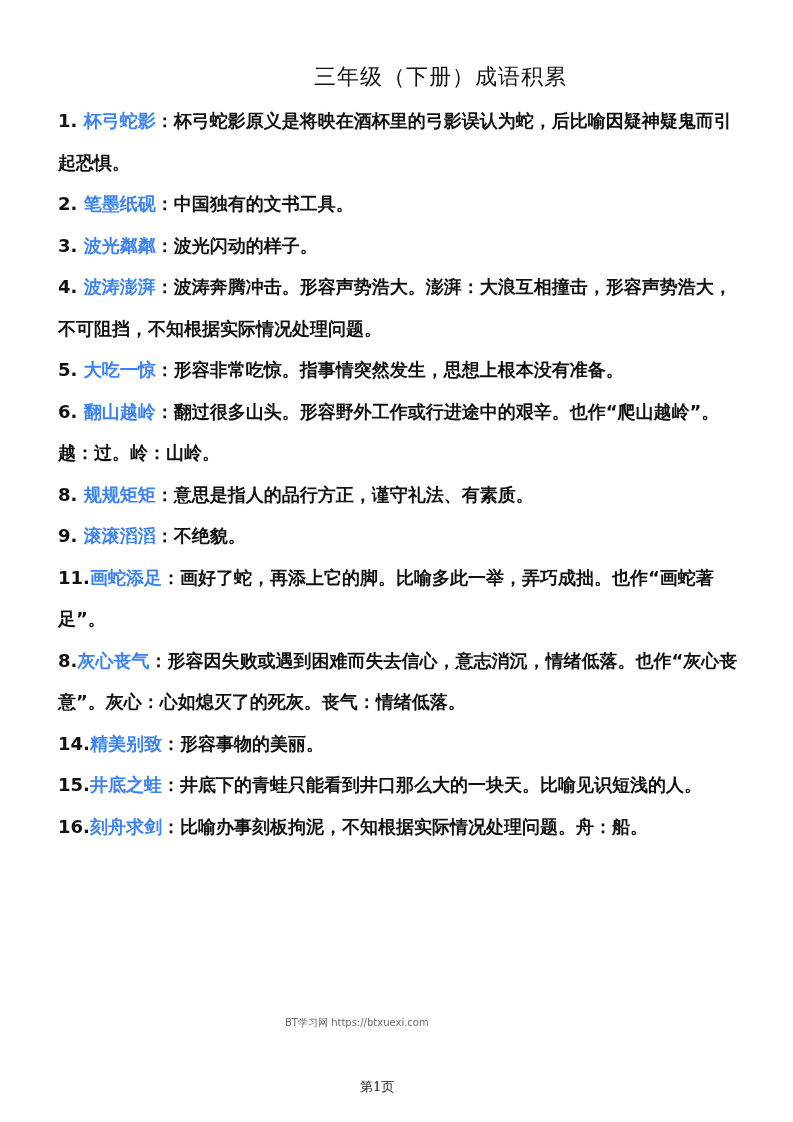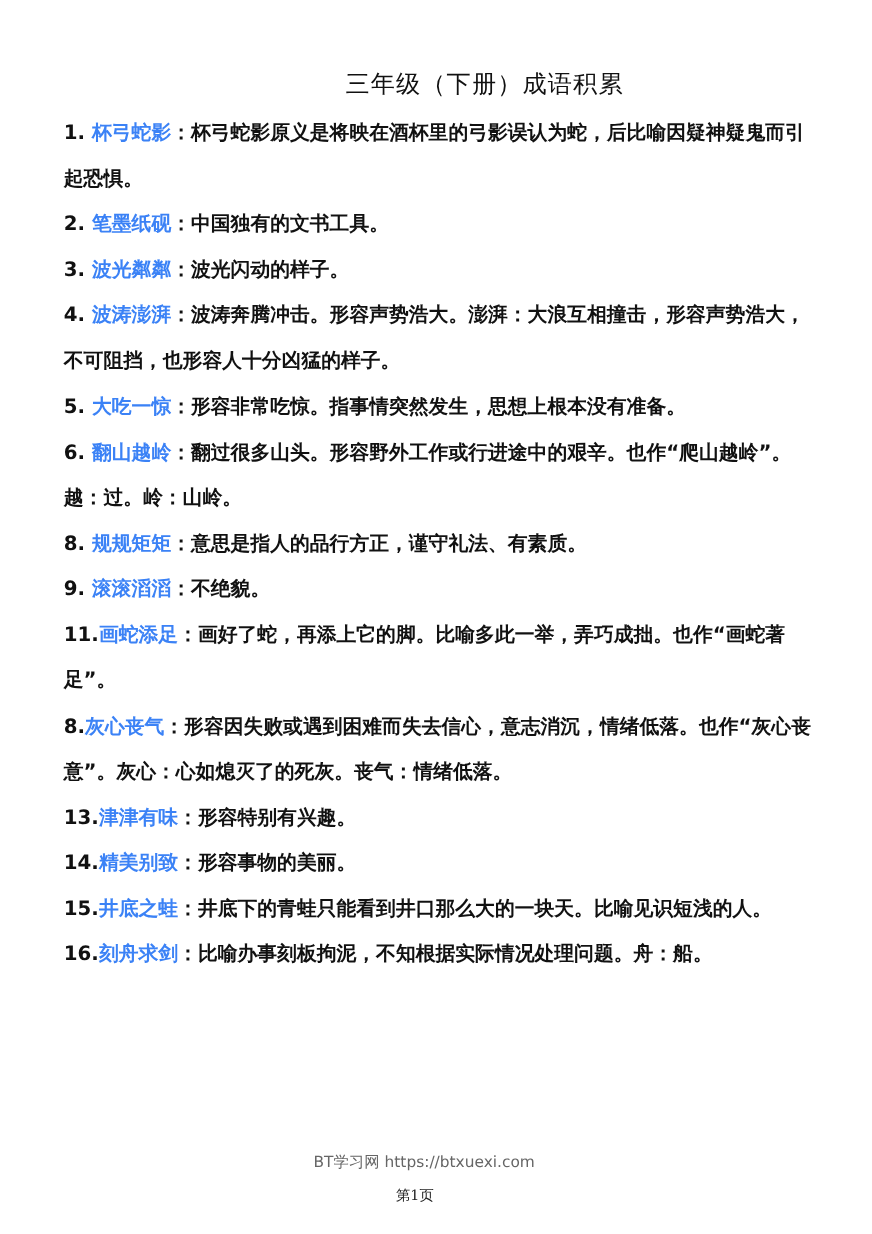--- a/index.html
+++ b/index.html
@@ -6,41 +6,40 @@
     body { width: 793px; height: 1122px; position: relative; overflow: hidden;
            font-family: "DejaVu Sans", "Liberation Sans", sans-serif; color: #111; }
     .title { position: absolute; top: 62px; left: 0; width: 793px; text-align: center;
              font-size: 22px; font-weight: normal; color: #111; letter-spacing: 1px; padding-left: 44px; }
     .entries { position: absolute; top: 100px; left: 58px; width: 690px; }
     .entry { font-size: 18px; line-height: 41.5px; font-weight: bold; margin: 0; }
     .num { color: #111; }
     .idiom { color: #3b82f6; }
     .colon { color: #111; }
     .def { color: #111; }
-    .footer-watermark { position: absolute; top: 1048px; left: 285px; font-size: 14px;
+    .footer-watermark { position: absolute; top: 1016px; left: 285px; font-size: 10px;
                         color: #666; font-family: "DejaVu Sans", sans-serif; }
     .footer-page { position: absolute; top: 1078px; left: 360px; font-size: 13px;
                    color: #222; font-family: "DejaVu Serif", serif; }
   </style>
 </head>
 <body>
 
 <div class="title">三年级（下册）成语积累</div>
 
 <div class="entries">
   <p class="entry"><span class="num">1. </span><span class="idiom">杯弓蛇影</span><span class="colon">：</span><span class="def">杯弓蛇影原义是将映在酒杯里的弓影误认为蛇，后比喻因疑神疑鬼而引起恐惧。</span></p>
   <p class="entry"><span class="num">2. </span><span class="idiom">笔墨纸砚</span><span class="colon">：</span><span class="def">中国独有的文书工具。</span></p>
   <p class="entry"><span class="num">3. </span><span class="idiom">波光粼粼</span><span class="colon">：</span><span class="def">波光闪动的样子。</span></p>
-  <p class="entry"><span class="num">4. </span><span class="idiom">波涛澎湃</span><span class="colon">：</span><span class="def">波涛奔腾冲击。形容声势浩大。澎湃：大浪互相撞击，形容声势浩大，不可阻挡，也形容人十分凶猛的样子。</span></p>
+  <p class="entry"><span class="num">4. </span><span class="idiom">波涛澎湃</span><span class="colon">：</span><span class="def">波涛奔腾冲击。形容声势浩大。澎湃：大浪互相撞击，形容声势浩大，不可阻挡，不知根据实际情况处理问题。</span></p>
   <p class="entry"><span class="num">5. </span><span class="idiom">大吃一惊</span><span class="colon">：</span><span class="def">形容非常吃惊。指事情突然发生，思想上根本没有准备。</span></p>
   <p class="entry"><span class="num">6. </span><span class="idiom">翻山越岭</span><span class="colon">：</span><span class="def">翻过很多山头。形容野外工作或行进途中的艰辛。也作“爬山越岭”。越：过。岭：山岭。</span></p>
   <p class="entry"><span class="num">8. </span><span class="idiom">规规矩矩</span><span class="colon">：</span><span class="def">意思是指人的品行方正，谨守礼法、有素质。</span></p>
   <p class="entry"><span class="num">9. </span><span class="idiom">滚滚滔滔</span><span class="colon">：</span><span class="def">不绝貌。</span></p>
   <p class="entry"><span class="num">11.</span><span class="idiom">画蛇添足</span><span class="colon">：</span><span class="def">画好了蛇，再添上它的脚。比喻多此一举，弄巧成拙。也作“画蛇著足”。</span></p>
   <p class="entry"><span class="num">8.</span><span class="idiom">灰心丧气</span><span class="colon">：</span><span class="def">形容因失败或遇到困难而失去信心，意志消沉，情绪低落。也作“灰心丧意”。灰心：心如熄灭了的死灰。丧气：情绪低落。</span></p>
-  <p class="entry"><span class="num">13.</span><span class="idiom">津津有味</span><span class="colon">：</span><span class="def">形容特别有兴趣。</span></p>
   <p class="entry"><span class="num">14.</span><span class="idiom">精美别致</span><span class="colon">：</span><span class="def">形容事物的美丽。</span></p>
   <p class="entry"><span class="num">15.</span><span class="idiom">井底之蛙</span><span class="colon">：</span><span class="def">井底下的青蛙只能看到井口那么大的一块天。比喻见识短浅的人。</span></p>
   <p class="entry"><span class="num">16.</span><span class="idiom">刻舟求剑</span><span class="colon">：</span><span class="def">比喻办事刻板拘泥，不知根据实际情况处理问题。舟：船。</span></p>
 </div>
 
 <div class="footer-watermark">BT学习网 https://btxuexi.com</div>
 <div class="footer-page">第1页</div>
 
 </body></html>

